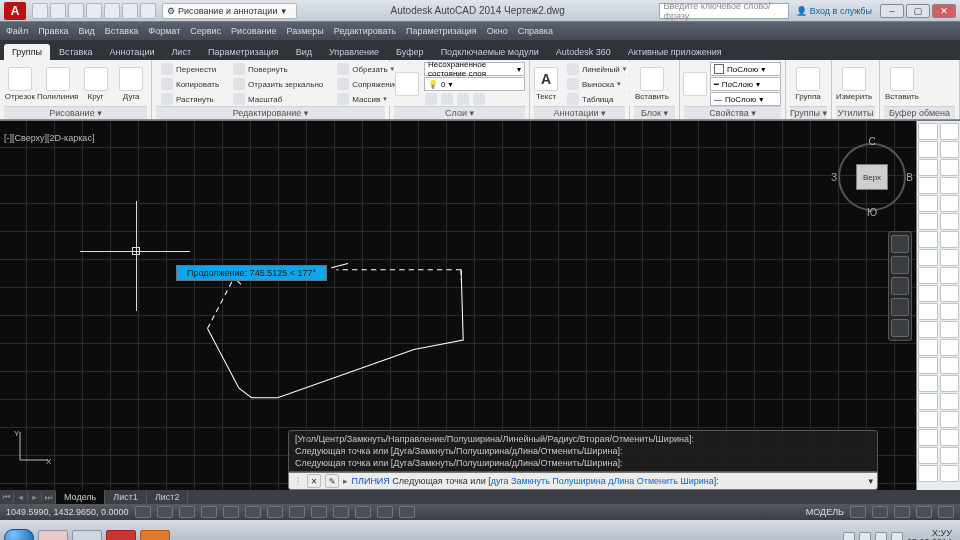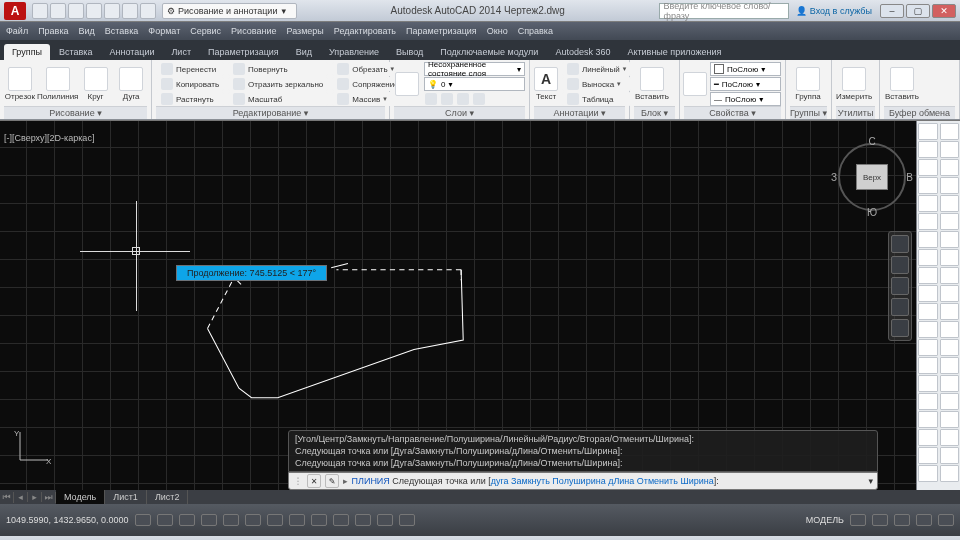--- a/index.html
+++ b/index.html
@@ -88,21 +88,21 @@
   .cmdline .inputtext .cm { color: #1256be; }
   .cmdline .inputtext .op { color: #0b69c7; }
 
   
   .layouttabs { position: absolute; left: 0; bottom: 0; right: 0; height: 14px; background: #3b3e44; display: flex; align-items: center; color: #ccc; font-size: 9px; }
   .layouttabs .ctrl { width: 14px; text-align: center; border-right: 1px solid #555; color: #888; }
   .layouttabs .ltab { padding: 0 8px; border-right: 1px solid #555; height: 100%; display: flex; align-items: center; }
   .layouttabs .ltab.active { background: #0c0c0c; }
 
   
-  .statusbar { height: 32px; background: linear-gradient(#555a62,#3a3e44); display: flex; align-items: center; padding: 0 6px; gap: 6px; font-size: 9px; color: #ddd; }
+  .statusbar { height: 16px; background: linear-gradient(#555a62,#3a3e44); display: flex; align-items: center; padding: 0 6px; gap: 6px; font-size: 9px; color: #ddd; }
   .statusbar .sbtn { width: 16px; height: 12px; border: 1px solid #777; background: #4a4e55; border-radius: 2px; }
   .statusbar .spacer { flex: 1; }
 
   .taskbar { height: 36px; background: linear-gradient(#d7dde5,#9ea9b7); display: flex; align-items: center; padding: 0 4px; gap: 4px; }
   .taskbar .start { width: 30px; height: 18px; border-radius: 9px; background: radial-gradient(circle at 30% 30%, #7ec0ff, #1668b3); border: 1px solid #0c4f8c; }
   .taskbar .tbtn { width: 30px; height: 16px; border: 1px solid #8d95a1; background: #cfd6df; border-radius: 2px; }
   .taskbar .tbtn.active { background: #f3e8b9; border-color: #b8a85b; }
   .taskbar .tbsp { flex: 1; }
   .taskbar .clock { font-size: 9px; color: #333; text-align: right; line-height: 9px; padding-right: 4px; }
   .taskbar .tray { width: 12px; height: 12px; border: 1px solid #8d95a1; background: #e3e7ec; border-radius: 2px; }
@@ -155,21 +155,21 @@
 </div>
 
 <div class="ribbontabs">
   <div class="rtab active">Группы</div>
   <div class="rtab">Вставка</div>
   <div class="rtab">Аннотации</div>
   <div class="rtab">Лист</div>
   <div class="rtab">Параметризация</div>
   <div class="rtab">Вид</div>
   <div class="rtab">Управление</div>
-  <div class="rtab">Вывод</div>
+  <div class="rtab">Буфер</div>
   <div class="rtab">Подключаемые модули</div>
   <div class="rtab">Autodesk 360</div>
   <div class="rtab">Активные приложения</div>
 </div>
 
 <div class="ribbon">
   <div class="panel" style="width:152px">
     <div class="panel-body">
       <div class="bigbtn">
           <div class="icon"></div>

